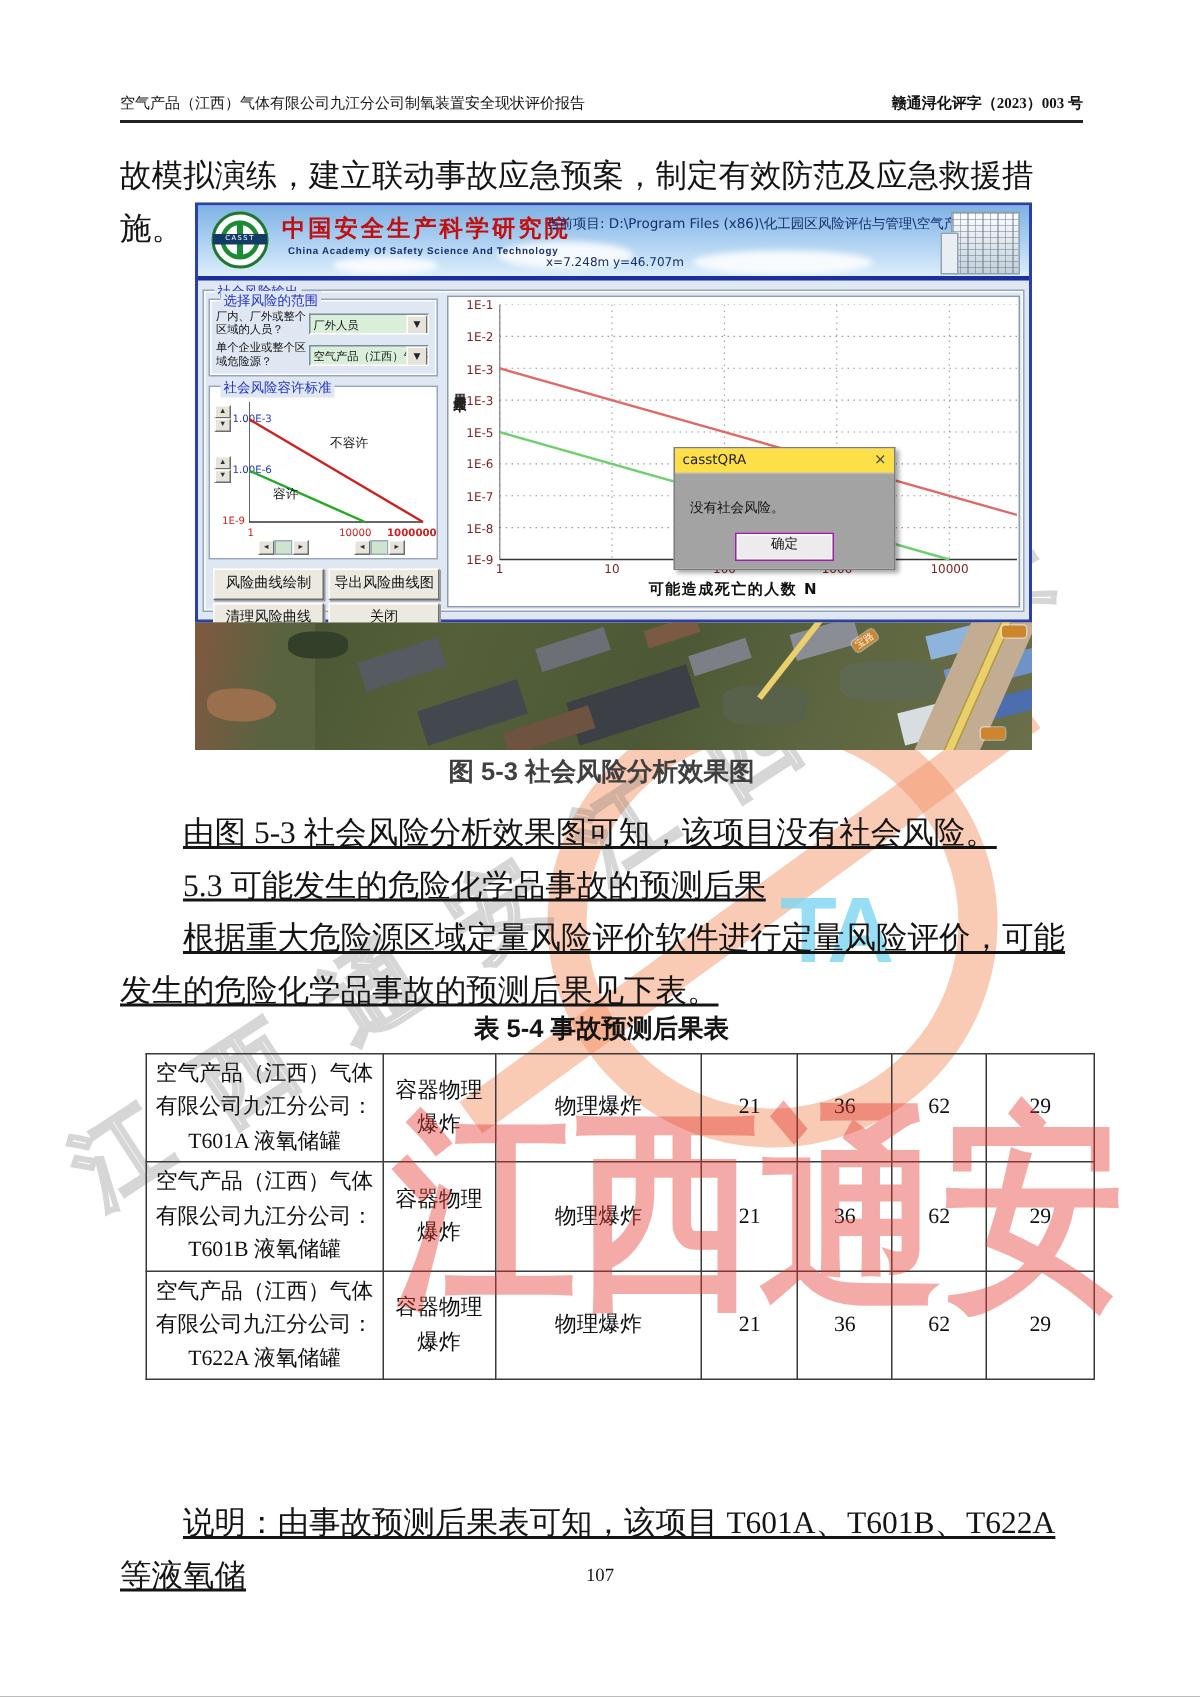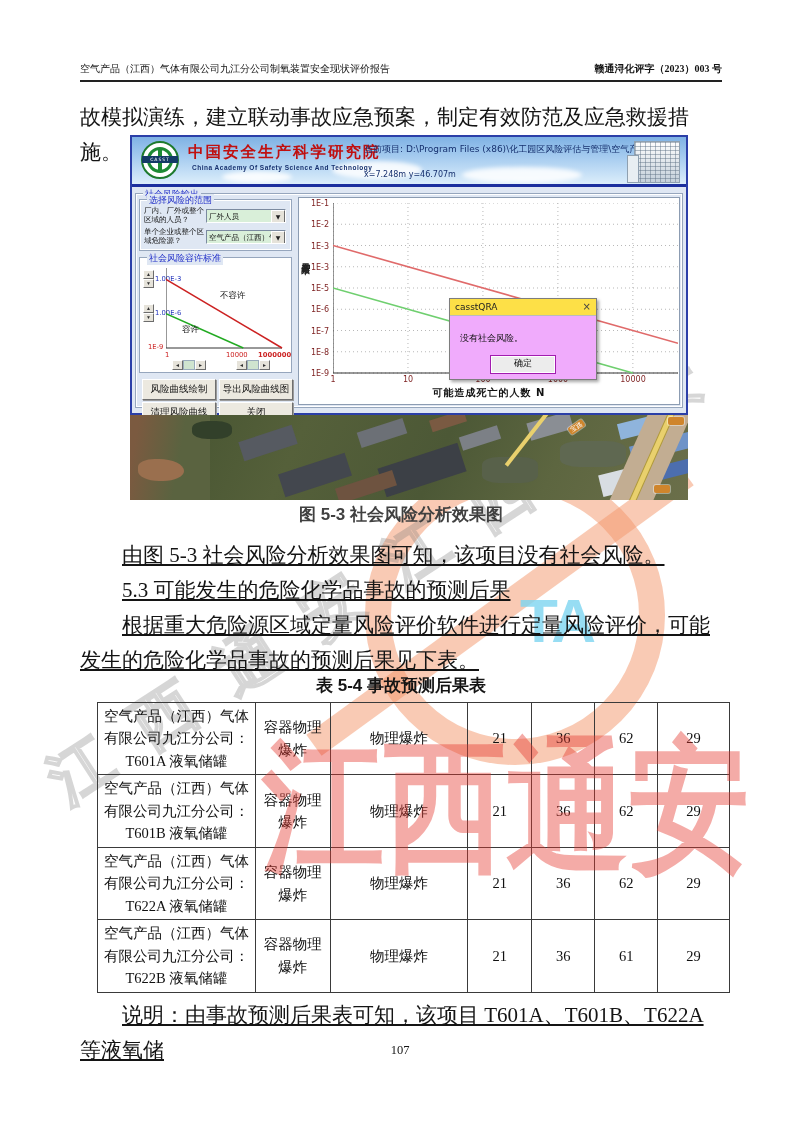--- a/index.html
+++ b/index.html
@@ -85,21 +85,21 @@
   .ylab{position:absolute;width:26px;text-align:right;font:8px "DejaVu Sans",sans-serif;color:#7c1f1f;}
   .xlab{position:absolute;top:177px;transform:translateX(-50%);font:8px "DejaVu Sans",sans-serif;color:#7c1f1f;}
   .xtitle{position:absolute;left:0;right:0;top:188px;text-align:center;
     font:bold 10px "DejaVu Sans",sans-serif;color:#111;letter-spacing:1px;}
   
   .dialog{position:absolute;left:150px;top:100px;width:146px;height:80px;background:#f0f0f0;
     border:1px solid #7d7d7d;box-shadow:2px 2px 3px rgba(0,0,0,.35);z-index:3;}
   .dlg-title{height:16px;background:#fde047;border-bottom:1px solid #bbb;display:flex;
     justify-content:space-between;align-items:center;padding:0 5px;font:9px "DejaVu Sans",sans-serif;color:#222;}
   .dlg-close{font:10px/14px "DejaVu Sans",sans-serif;color:#444;}
-  .dlg-body{position:absolute;top:17px;left:0;right:0;bottom:0;background:#f0abfc;}
+  .dlg-body{position:absolute;top:17px;left:0;right:0;bottom:0;background:#a3a3a3;}
   .dlg-msg{position:absolute;left:10px;top:16px;font:9px "DejaVu Sans",sans-serif;color:#111;}
   .dlg-ok{position:absolute;left:50%;transform:translateX(-50%);bottom:5px;width:64px;height:17px;
     background:#ececec;border:1px solid #a21caf;box-shadow:0 0 0 1px #fff inset;
     font:9px/15px "DejaVu Sans",sans-serif;text-align:center;color:#111;}
 
   
   .sat{position:relative;width:558px;height:85px;overflow:hidden;background:
     linear-gradient(115deg,#43512f 0%,#55603a 30%,#4c5836 55%,#5d6640 75%,#6b6f4a 100%);}
   .sat div{position:absolute;}
   .blk{background:#4a4e55;}
@@ -356,29 +356,20 @@
       </tr>
       <tr>
         <td>空气产品（江西）气体有限公司九江分公司：T622A 液氧储罐</td>
         <td>容器物理爆炸</td>
         <td>物理爆炸</td>
         <td>21</td>
         <td>36</td>
         <td>62</td>
         <td>29</td>
       </tr>
-      <tr>
-        <td>空气产品（江西）气体有限公司九江分公司：T622B 液氧储罐</td>
-        <td>容器物理爆炸</td>
-        <td>物理爆炸</td>
-        <td>21</td>
-        <td>36</td>
-        <td>61</td>
-        <td>29</td>
-      </tr>
     </tbody>
       </table>
 
     <div class="para indent" style="top:998px;">说明：由事故预测后果表可知，该项目 T601A、T601B、T622A 等液氧储</div>
     <div class="pagenum">107</div>
   </div>
 
   <div class="wm-red">江西通安</div>
 </div>
 

